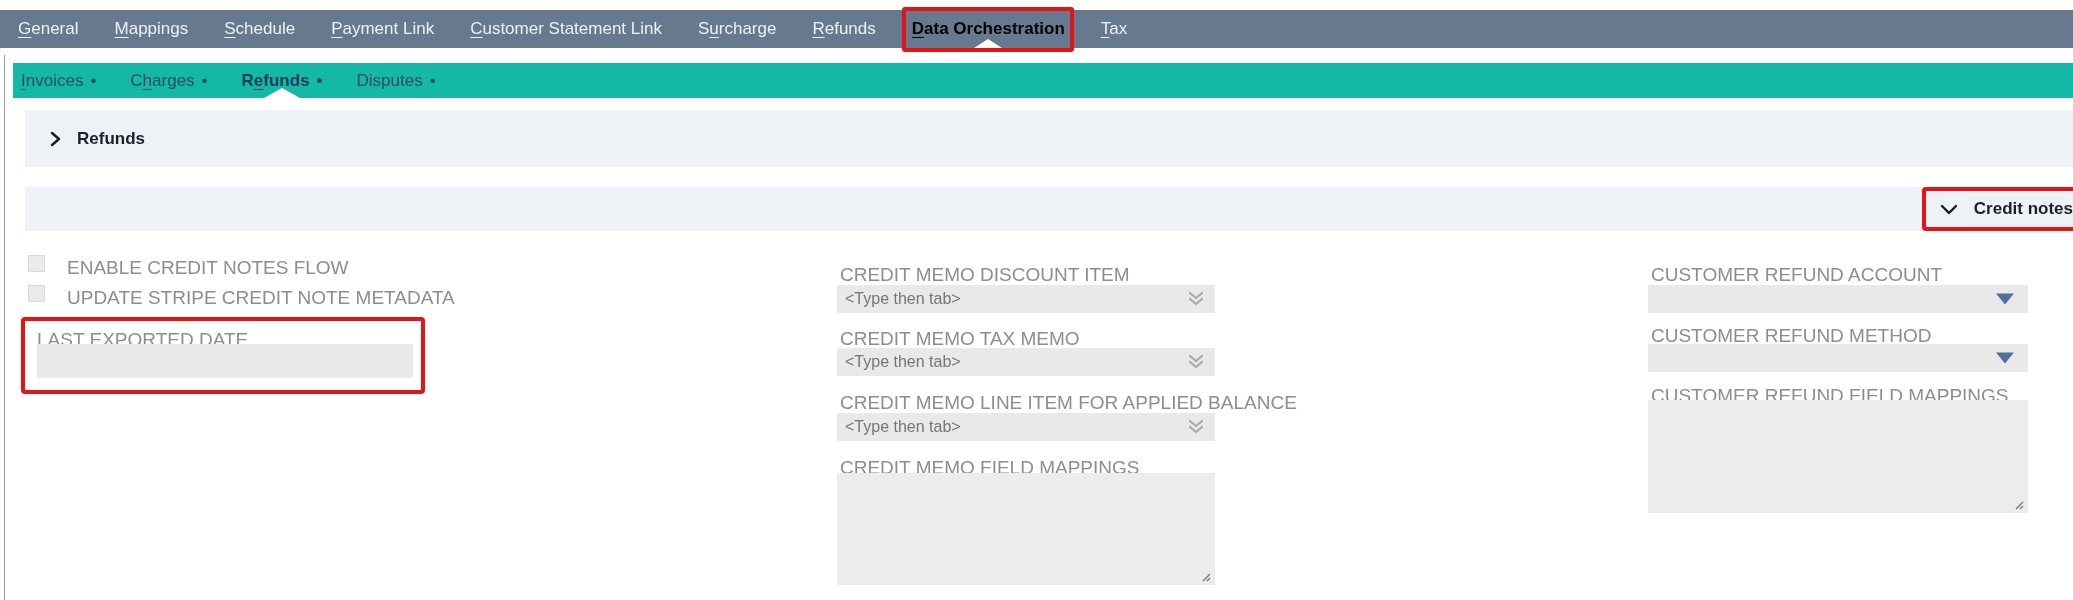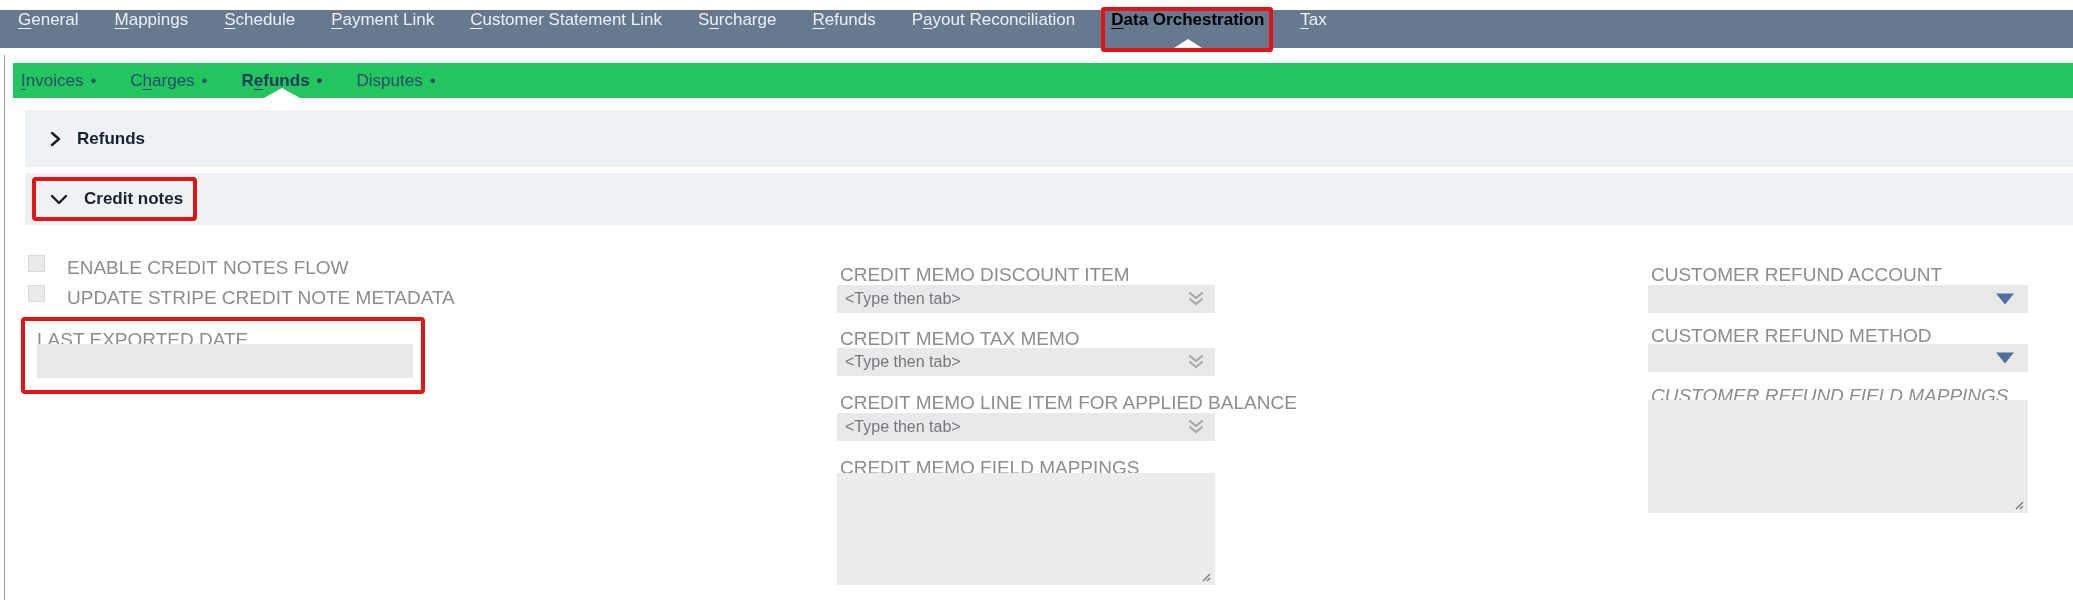--- a/index.html
+++ b/index.html
@@ -7,46 +7,46 @@
     width:2073px;height:600px;position:relative;overflow:hidden;
     background:#ffffff;font-family:"Liberation Sans",sans-serif;
   }
   
   .topnav{
     position:absolute;left:0;top:10px;width:2073px;height:38px;
     background:#66798f;display:flex;align-items:stretch;gap:36px;
     padding-left:18px;box-sizing:border-box;
     color:#edf1f6;font-size:17px;
   }
-  .tab{display:flex;align-items:flex-start;position:relative;white-space:nowrap;cursor:pointer;}
+  .tab{display:flex;align-items:center;position:relative;white-space:nowrap;cursor:pointer;}
   .tab.active{font-weight:bold;color:#000000;}
   .ak{text-decoration:underline;text-underline-offset:3px;}
   .redbox-tab{
     position:absolute;left:-10px;right:-9px;top:-3px;bottom:-4px;
     border:4px solid #e31414;border-radius:3px;pointer-events:none;
   }
   .notch{position:absolute;bottom:0;left:50%;transform:translateX(-50%);width:0;height:0;pointer-events:none;}
   .notch-nav{border-left:14px solid transparent;border-right:14px solid transparent;border-bottom:9px solid #ffffff;}
   .notch-sub{border-left:18px solid transparent;border-right:18px solid transparent;border-bottom:10px solid #ffffff;}
   
   .frame-line{position:absolute;left:4px;top:55px;width:1px;height:545px;background:#9b9b9b;}
   
   .subnav{
     position:absolute;left:13px;top:63px;right:0;height:35px;
-    background:#22c55e;display:flex;align-items:stretch;gap:34px;
+    background:#14b8a6;display:flex;align-items:stretch;gap:34px;
     padding-left:8px;box-sizing:border-box;
     color:#2c4a6b;font-size:17px;
   }
   .sitem{display:flex;align-items:center;gap:7px;position:relative;white-space:nowrap;cursor:pointer;}
   .sitem.active{font-weight:bold;color:#1f3a5c;}
   .bullet{font-size:17px;}
   
   .srow{position:absolute;left:25px;right:0;background:#eef1f6;display:flex;align-items:center;}
   .srow-refunds{top:110px;height:57px;}
-  .srow-credit{top:173px;height:52px;}
+  .srow-credit{top:187px;height:44px;justify-content:flex-end;}
   .shead{display:flex;align-items:center;gap:16px;margin-left:25px;position:relative;cursor:pointer;}
   .stitle{font-weight:bold;font-size:17px;color:#18222e;white-space:nowrap;}
   .redbox-cn{
     position:absolute;left:-18px;top:-12px;right:-14px;bottom:-12px;
     border:4px solid #e31414;border-radius:4px;pointer-events:none;
   }
   
   .flabel{position:absolute;font-size:19px;color:#8d8d8d;white-space:nowrap;}
   .checkbox{
     position:absolute;appearance:none;-webkit-appearance:none;margin:0;
@@ -92,23 +92,20 @@
     </div>
   <div class="tab">
       <span><span class="ak">C</span>ustomer Statement Link</span>
     </div>
   <div class="tab">
       <span>S<span class="ak">u</span>rcharge</span>
     </div>
   <div class="tab">
       <span><span class="ak">R</span>efunds</span>
     </div>
-  <div class="tab">
-      <span>P<span class="ak">a</span>yout Reconciliation</span>
-    </div>
   <div class="tab active">
     <span><span class="ak">D</span>ata Orchestration</span>
     <div class="redbox-tab"></div>
     <div class="notch notch-nav"></div>
   </div>
   <div class="tab">
       <span><span class="ak">T</span>ax</span>
     </div>
 </div>
 
@@ -194,18 +191,18 @@
 <div class="flabel" style="left:1651px;top:264px;">CUSTOMER REFUND ACCOUNT</div>
 <div class="dropdown" style="left:1648px;top:285px;width:380px;height:28px;">
   <div class="dd-arrow"></div>
 </div>
 
 <div class="flabel" style="left:1651px;top:325px;">CUSTOMER REFUND METHOD</div>
 <div class="dropdown" style="left:1648px;top:344px;width:380px;height:28px;">
   <div class="dd-arrow"></div>
 </div>
 
-<div class="flabel" style="left:1651px;top:385px;font-style:italic;">CUSTOMER REFUND FIELD MAPPINGS</div>
+<div class="flabel" style="left:1651px;top:385px;">CUSTOMER REFUND FIELD MAPPINGS</div>
 <textarea class="tarea" style="left: 1648px; top: 400px; width: 380px; height: 113px;"></textarea>
 <svg class="grip" style="left:2013px;top:499px;" width="12" height="12" viewBox="0 0 12 12">
   <line x1="3" y1="10" x2="10" y2="3" stroke="#7a7a7a" stroke-width="1.4"></line>
   <line x1="7" y1="10" x2="10" y2="7" stroke="#7a7a7a" stroke-width="1.4"></line>
 </svg>
 
 </body></html>

